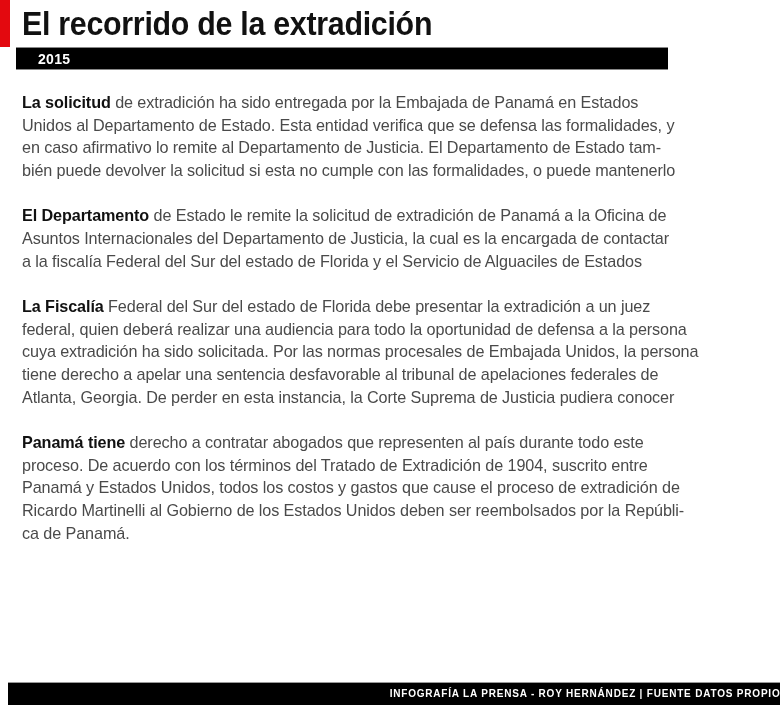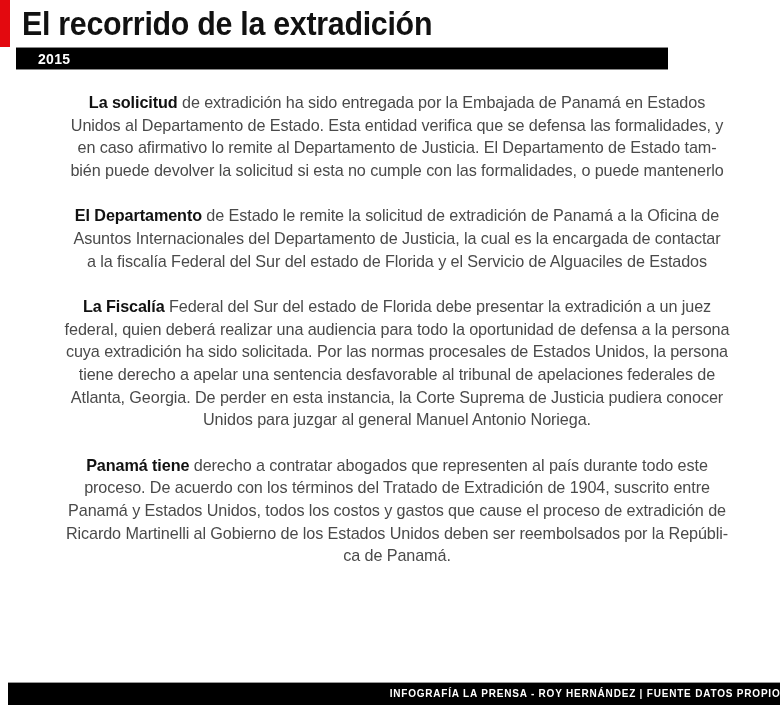--- a/index.html
+++ b/index.html
@@ -19,21 +19,20 @@
     border-top: 1px solid #888; border-bottom: 1px solid #888; box-sizing: border-box; margin-left: 16px;
   }
   .year {
     position: absolute; left: 22px; top: 2px; color: #ffffff; font-weight: bold; font-size: 14px;
     line-height: 18px; letter-spacing: 0.3px;
   }
   .content { position: absolute; left: 22px; top: 91px; width: 750px; }
   .para {
     margin: 0 0 23px 0; font-size: 16.2px; line-height: 22.6px; color: #4a4a4a;
     letter-spacing: -0.1px;
-    text-align: center;
   }
   .para .lead { color: #111111; font-weight: bold; }
   .line { display: block; white-space: nowrap; }
   .footer-bar {
     position: absolute; left: 8px; top: 682px; width: 780px; height: 23px; background: #000000;
     border-top: 1px solid #999; box-sizing: border-box; text-align: right;
   }
   .footer-text {
     color: #ffffff; font-weight: bold; font-size: 10px; letter-spacing: 0.8px; line-height: 21px;
   }
@@ -58,24 +57,23 @@
 
   <p class="para">
     <span class="line"><span class="lead">El Departamento</span><span> de Estado le remite la solicitud de extradición de Panamá a la Oficina de</span></span>
     <span class="line">Asuntos Internacionales del Departamento de Justicia, la cual es la encargada de contactar</span>
     <span class="line">a la fiscalía Federal del Sur del estado de Florida y el Servicio de Alguaciles de Estados</span>
   </p>
 
   <p class="para">
     <span class="line"><span class="lead">La Fiscalía</span><span> Federal del Sur del estado de Florida debe presentar la extradición a un juez</span></span>
     <span class="line">federal, quien deberá realizar una audiencia para todo la oportunidad de defensa a la persona</span>
-    <span class="line">cuya extradición ha sido solicitada. Por las normas procesales de Estados Unidos, la persona</span>
+    <span class="line">cuya extradición ha sido solicitada. Por las normas procesales de Embajada Unidos, la persona</span>
     <span class="line">tiene derecho a apelar una sentencia desfavorable al tribunal de apelaciones federales de</span>
     <span class="line">Atlanta, Georgia. De perder en esta instancia, la Corte Suprema de Justicia pudiera conocer</span>
-    <span class="line">Unidos para juzgar al general Manuel Antonio Noriega.</span>
   </p>
 
   <p class="para">
     <span class="line"><span class="lead">Panamá tiene</span><span> derecho a contratar abogados que representen al país durante todo este</span></span>
     <span class="line">proceso. De acuerdo con los términos del Tratado de Extradición de 1904, suscrito entre</span>
     <span class="line">Panamá y Estados Unidos, todos los costos y gastos que cause el proceso de extradición de</span>
     <span class="line">Ricardo Martinelli al Gobierno de los Estados Unidos deben ser reembolsados por la Repúbli-</span>
     <span class="line">ca de Panamá.</span>
   </p>
 </div>

